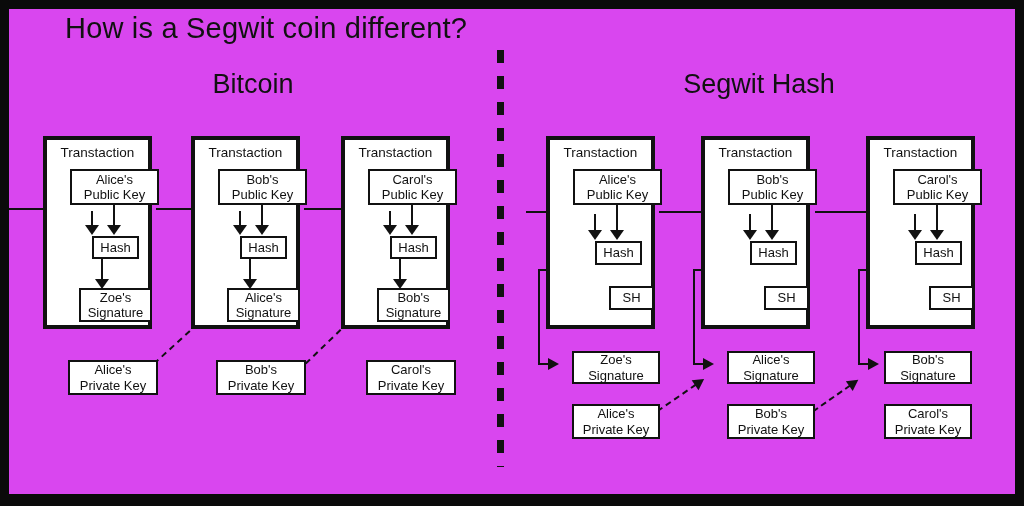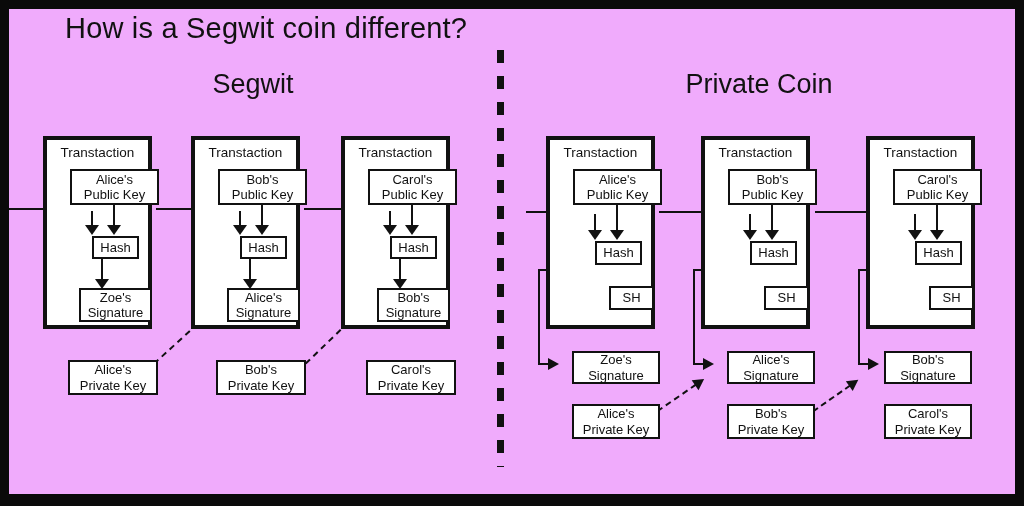--- a/index.html
+++ b/index.html
@@ -1,19 +1,19 @@
 <!DOCTYPE html>
 <html><head>
 <meta charset="utf-8">
 <style>
   html,body{margin:0;padding:0;background:#777;}
   *{box-sizing:border-box;}
   #stage{
     position:relative;width:1024px;height:506px;margin:0 auto;
-    background:#f0abfc;overflow:hidden;
+    background:#d946ef;overflow:hidden;
     font-family:"Liberation Sans", sans-serif;color:#111;
   }
   #frame{position:absolute;inset:0;border:9px solid #0a0a0a;border-bottom-width:12px;pointer-events:none;z-index:30;}
 
   .main-title{position:absolute;left:65px;top:12px;font-size:29px;letter-spacing:.2px;white-space:nowrap;}
   .panel-title{position:absolute;top:69px;font-size:27px;text-align:center;}
   .panel-title.bitcoin{left:9px;width:488px;}
   .panel-title.segwit{left:503px;width:512px;}
 
   .divider{
@@ -62,22 +62,22 @@
   .dshaft{position:absolute;left:0;top:-1px;width:calc(100% - 10px);border-top:2px dashed #111;}
   .dhead{position:absolute;right:0;top:-6px;width:0;height:0;border-left:11px solid #111;border-top:6px solid transparent;border-bottom:6px solid transparent;}
 </style>
 </head>
 <body>
 
 <div id="stage">
   <div id="frame"></div>
 
   <div class="main-title">How is a Segwit coin different?</div>
-  <div class="panel-title bitcoin">Segwit</div>
-  <div class="panel-title segwit">Private Coin</div>
+  <div class="panel-title bitcoin">Bitcoin</div>
+  <div class="panel-title segwit">Segwit Hash</div>
 
   <div class="divider"></div>
 
   <div class="hline" style="left:9px;top:208px;width:80px"></div>
   <div class="hline" style="left:156px;top:208px;width:81px"></div>
   <div class="hline" style="left:304px;top:208px;width:84px"></div>
 
   <div class="hline" style="left:526px;top:211px;width:66px"></div>
   <div class="hline" style="left:659px;top:211px;width:88px"></div>
   <div class="hline" style="left:815px;top:211px;width:97px"></div>

